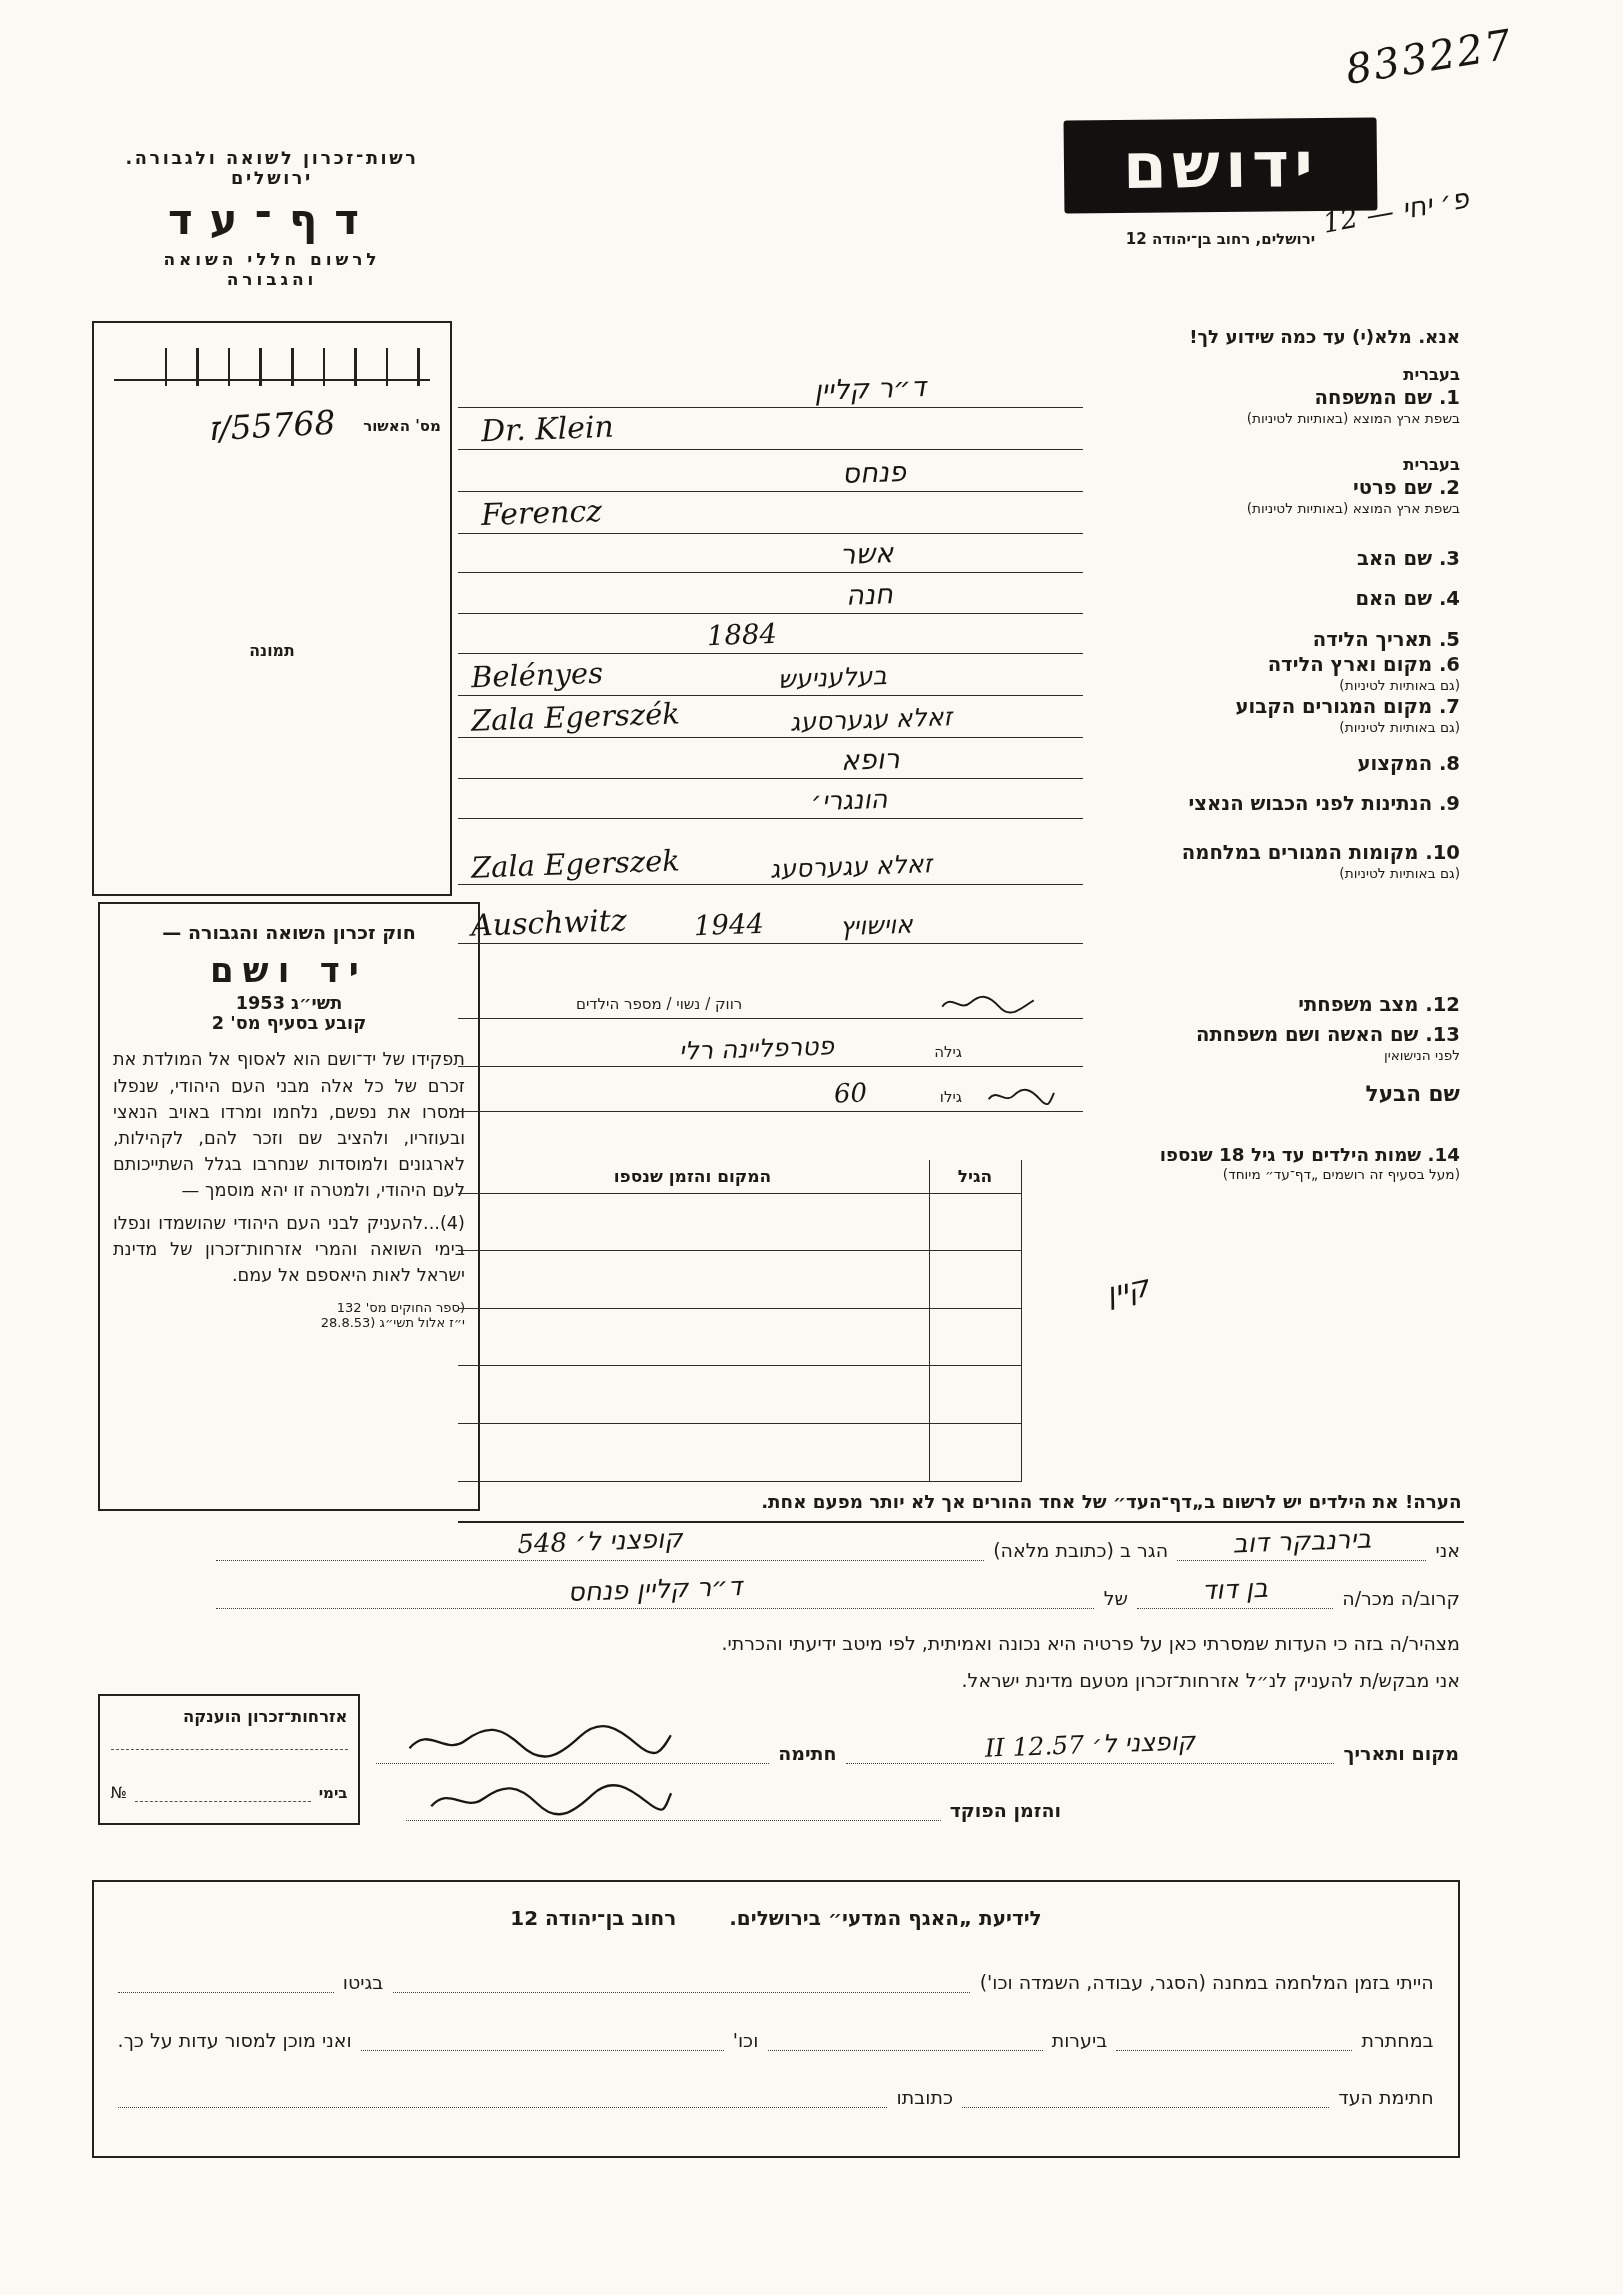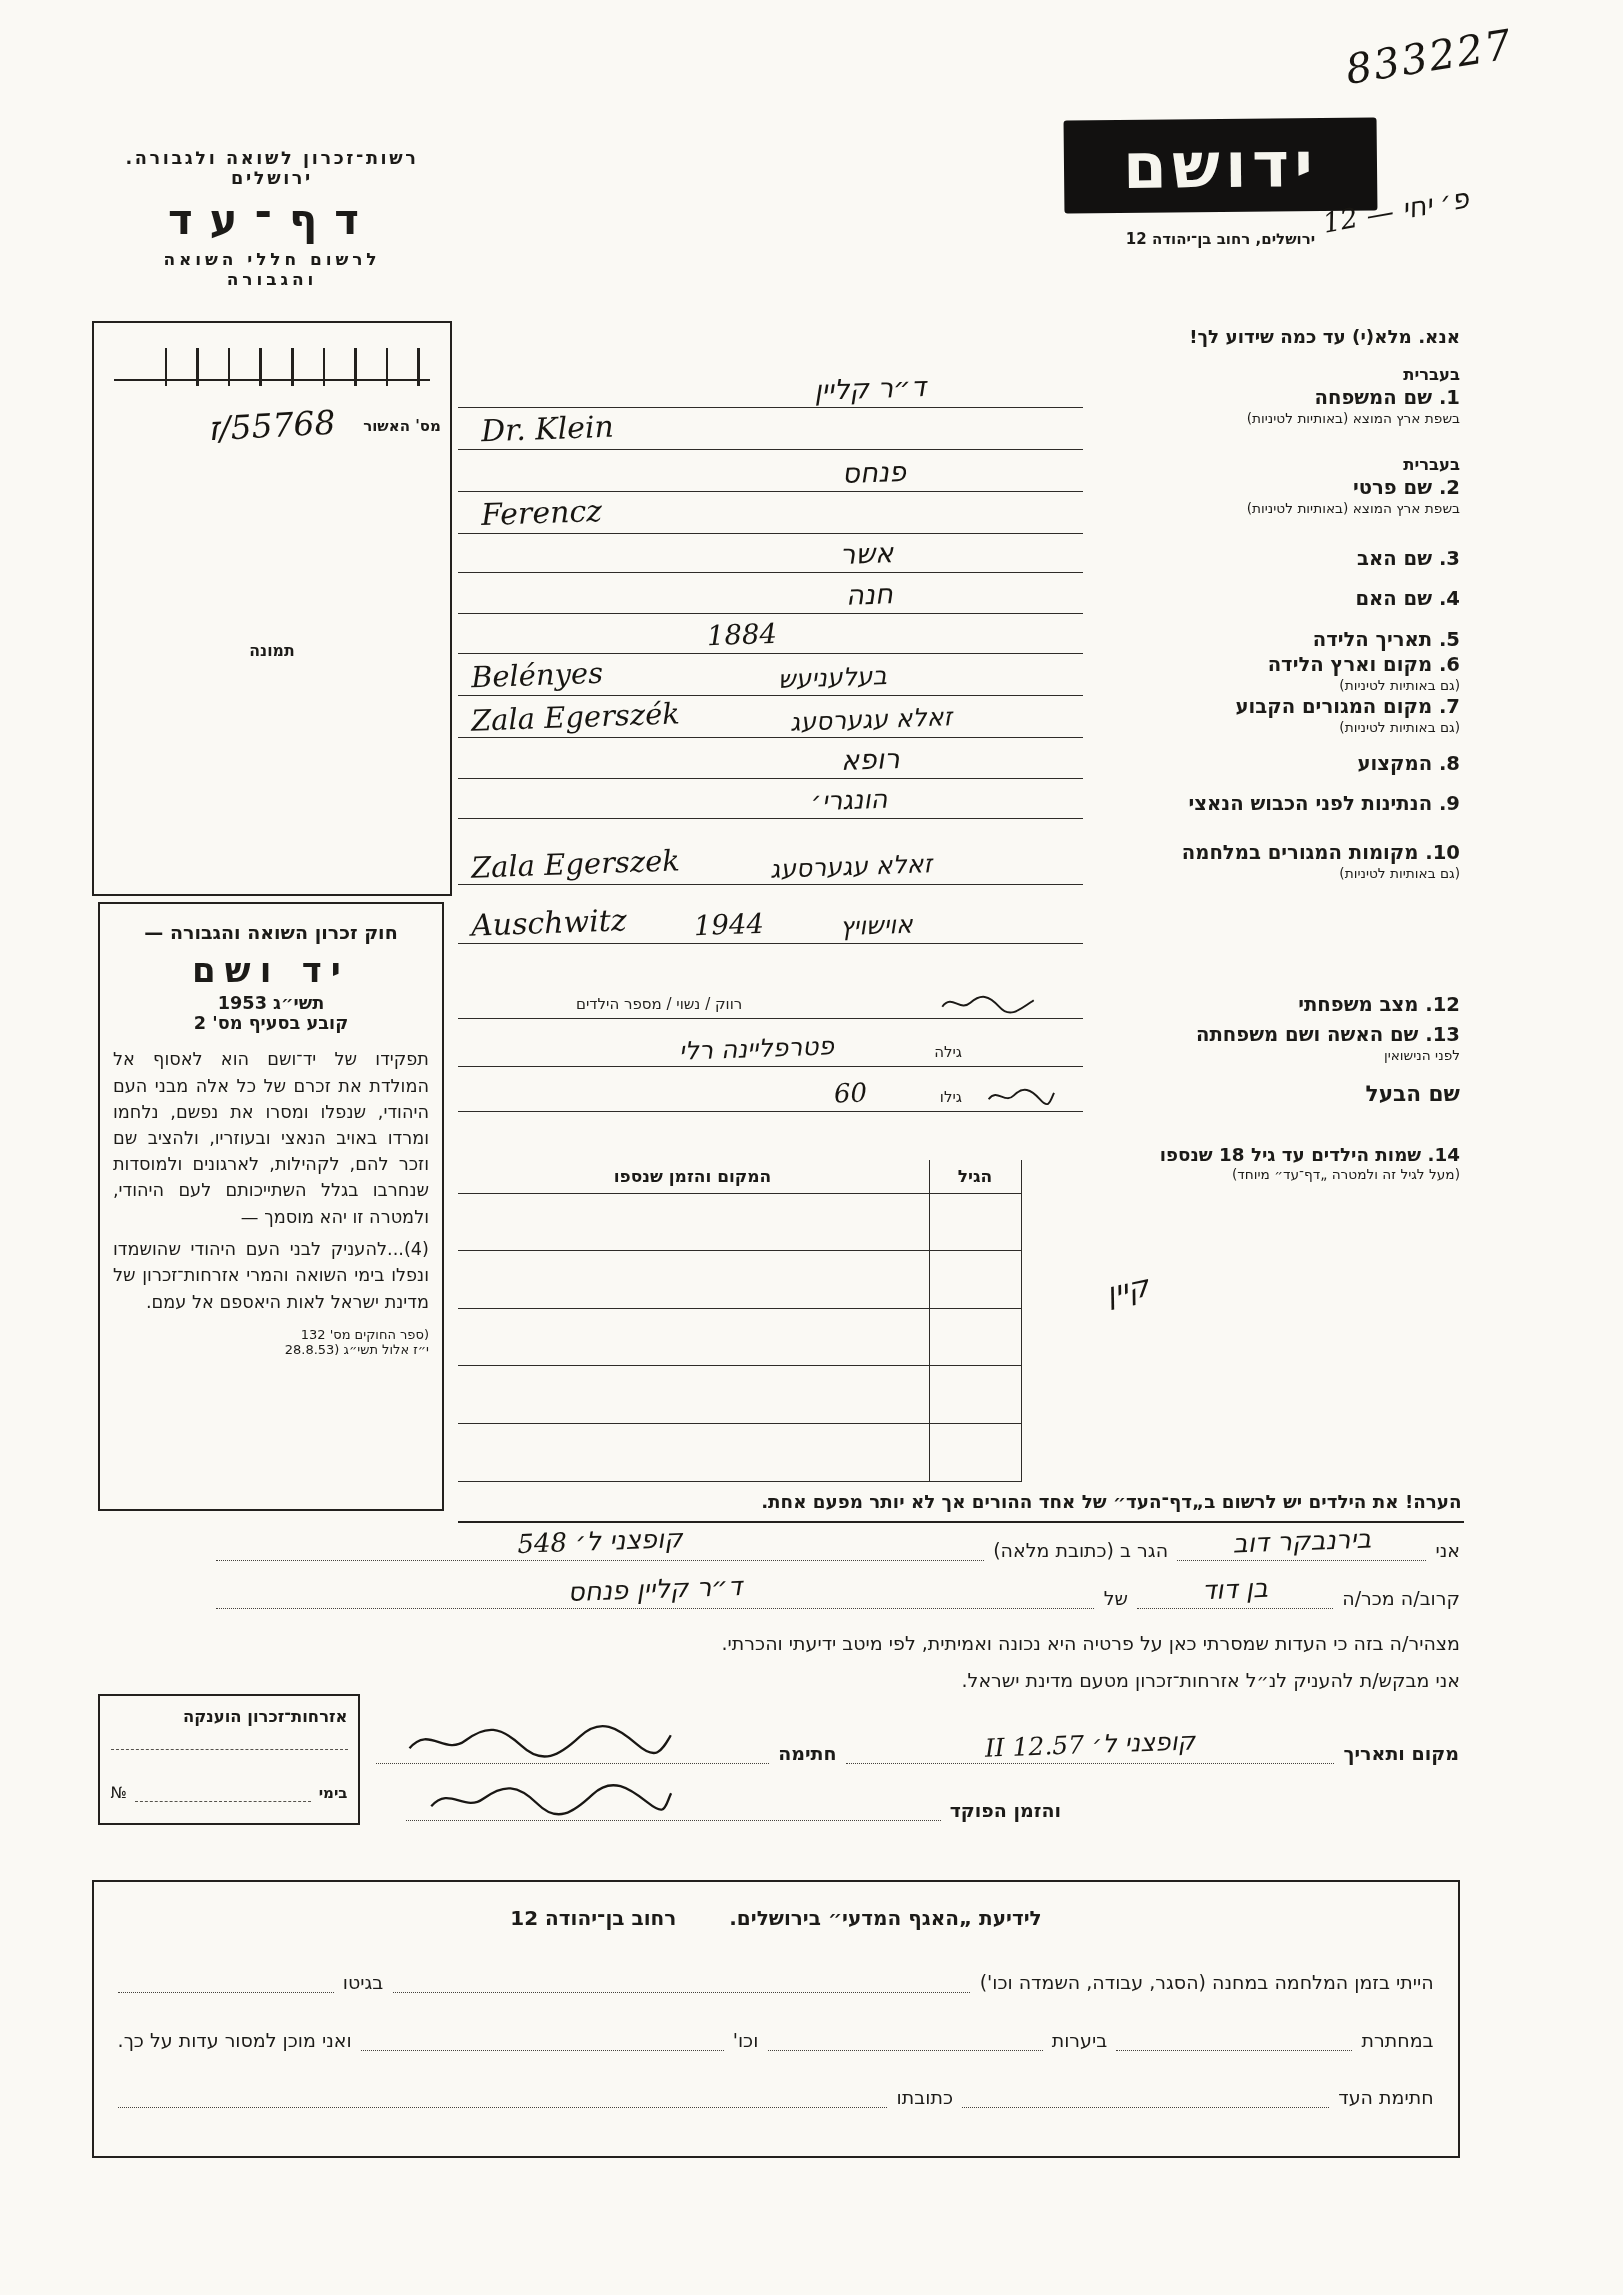--- a/index.html
+++ b/index.html
@@ -64,21 +64,21 @@
         <span class="tick"></span>
         <span class="tick"></span>
     </div>
     <div style="margin-top:25px;display:flex;align-items:center;padding:0 9.2px;">
       <span class="b" style="font-size:15px;">מס' האשור</span>
       <span class="hand" style="font-size:33px;margin-right:27.5px;transform:rotate(-3deg);">55768/ז</span>
     </div>
     <div class="b" style="position:absolute;top:318px;left:0;width:100%;text-align:center;font-size:15.7px;">תמונה</div>
   </div>
 
-  <div class="box" style="left:98px;top:902px;width:346px;height:609px;border-width:2.6px;padding:17px 13px;text-align:center;">
+  <div class="box" style="left:98px;top:902px;width:382px;height:609px;border-width:2.6px;padding:17px 13px;text-align:center;">
     <div class="b" style="font-size:19px;">חוק זכרון השואה והגבורה —</div>
     <div style="font-size:34px;font-weight:bold;letter-spacing:9.2px;margin:6.5px 0 3.9px;">יד ושם</div>
     <div class="b" style="font-size:17.7px;">תשי״ג 1953</div>
     <div class="b" style="font-size:17.7px;margin-bottom:13px;">קובע בסעיף מס' 2</div>
     <div style="font-size:17.7px;line-height:1.48;text-align:justify;">תפקידו של יד־ושם הוא לאסוף אל המולדת את זכרם של כל אלה מבני העם היהודי, שנפלו ומסרו את נפשם, נלחמו ומרדו באויב הנאצי ובעוזריו, ולהציב שם וזכר להם, לקהילות, לארגונים ולמוסדות שנחרבו בגלל השתייכותם לעם היהודי, ולמטרה זו יהא מוסמך —</div>
     <div style="font-size:17.7px;line-height:1.48;text-align:justify;margin-top:6.5px;">(4)...להעניק לבני העם היהודי שהושמדו ונפלו בימי השואה והמרי אזרחות־זכרון של מדינת ישראל לאות היאספם אל עמם.</div>
     <div style="font-size:13px;text-align:right;margin-top:11.8px;">(ספר החוקים מס' 132</div>
     <div style="font-size:13px;text-align:right;">י״ז אלול תשי״ג (28.8.53</div>
   </div>
 
@@ -126,21 +126,21 @@
   </div>
   <div class="flabel" style="top:1022px">
     <div class="l-big">13. שם האשה ושם משפחתה</div>
     <div class="l-sub">לפני הנישואין</div>
   </div>
   <div class="flabel" style="top:1080px">
     <div style="font-size:21.6px;font-weight:bold;">שם הבעל</div>
   </div>
   <div class="flabel" style="top:1143px">
     <div class="l-mid">14. שמות הילדים עד גיל 18 שנספו</div>
-    <div class="l-sub">(מעל לגיל זה ולמטרה „דף־עד״ מיוחד)</div>
+    <div class="l-sub">(מעל בסעיף זה רושמים „דף־עד״ מיוחד)</div>
   </div>
 
   <div class="ansline" style="top:373px">
     <span class="hand" style="right:157px;font-size:27.5px">ד״ר קליין</span>
   </div>
   <div class="ansline" style="top:415px">
     <span class="hand lat" style="left:23px;font-size:30px">Dr. Klein</span>
   </div>
   <div class="ansline" style="top:457px">
     <span class="hand" style="right:177px;font-size:27.5px">פנחס</span>

